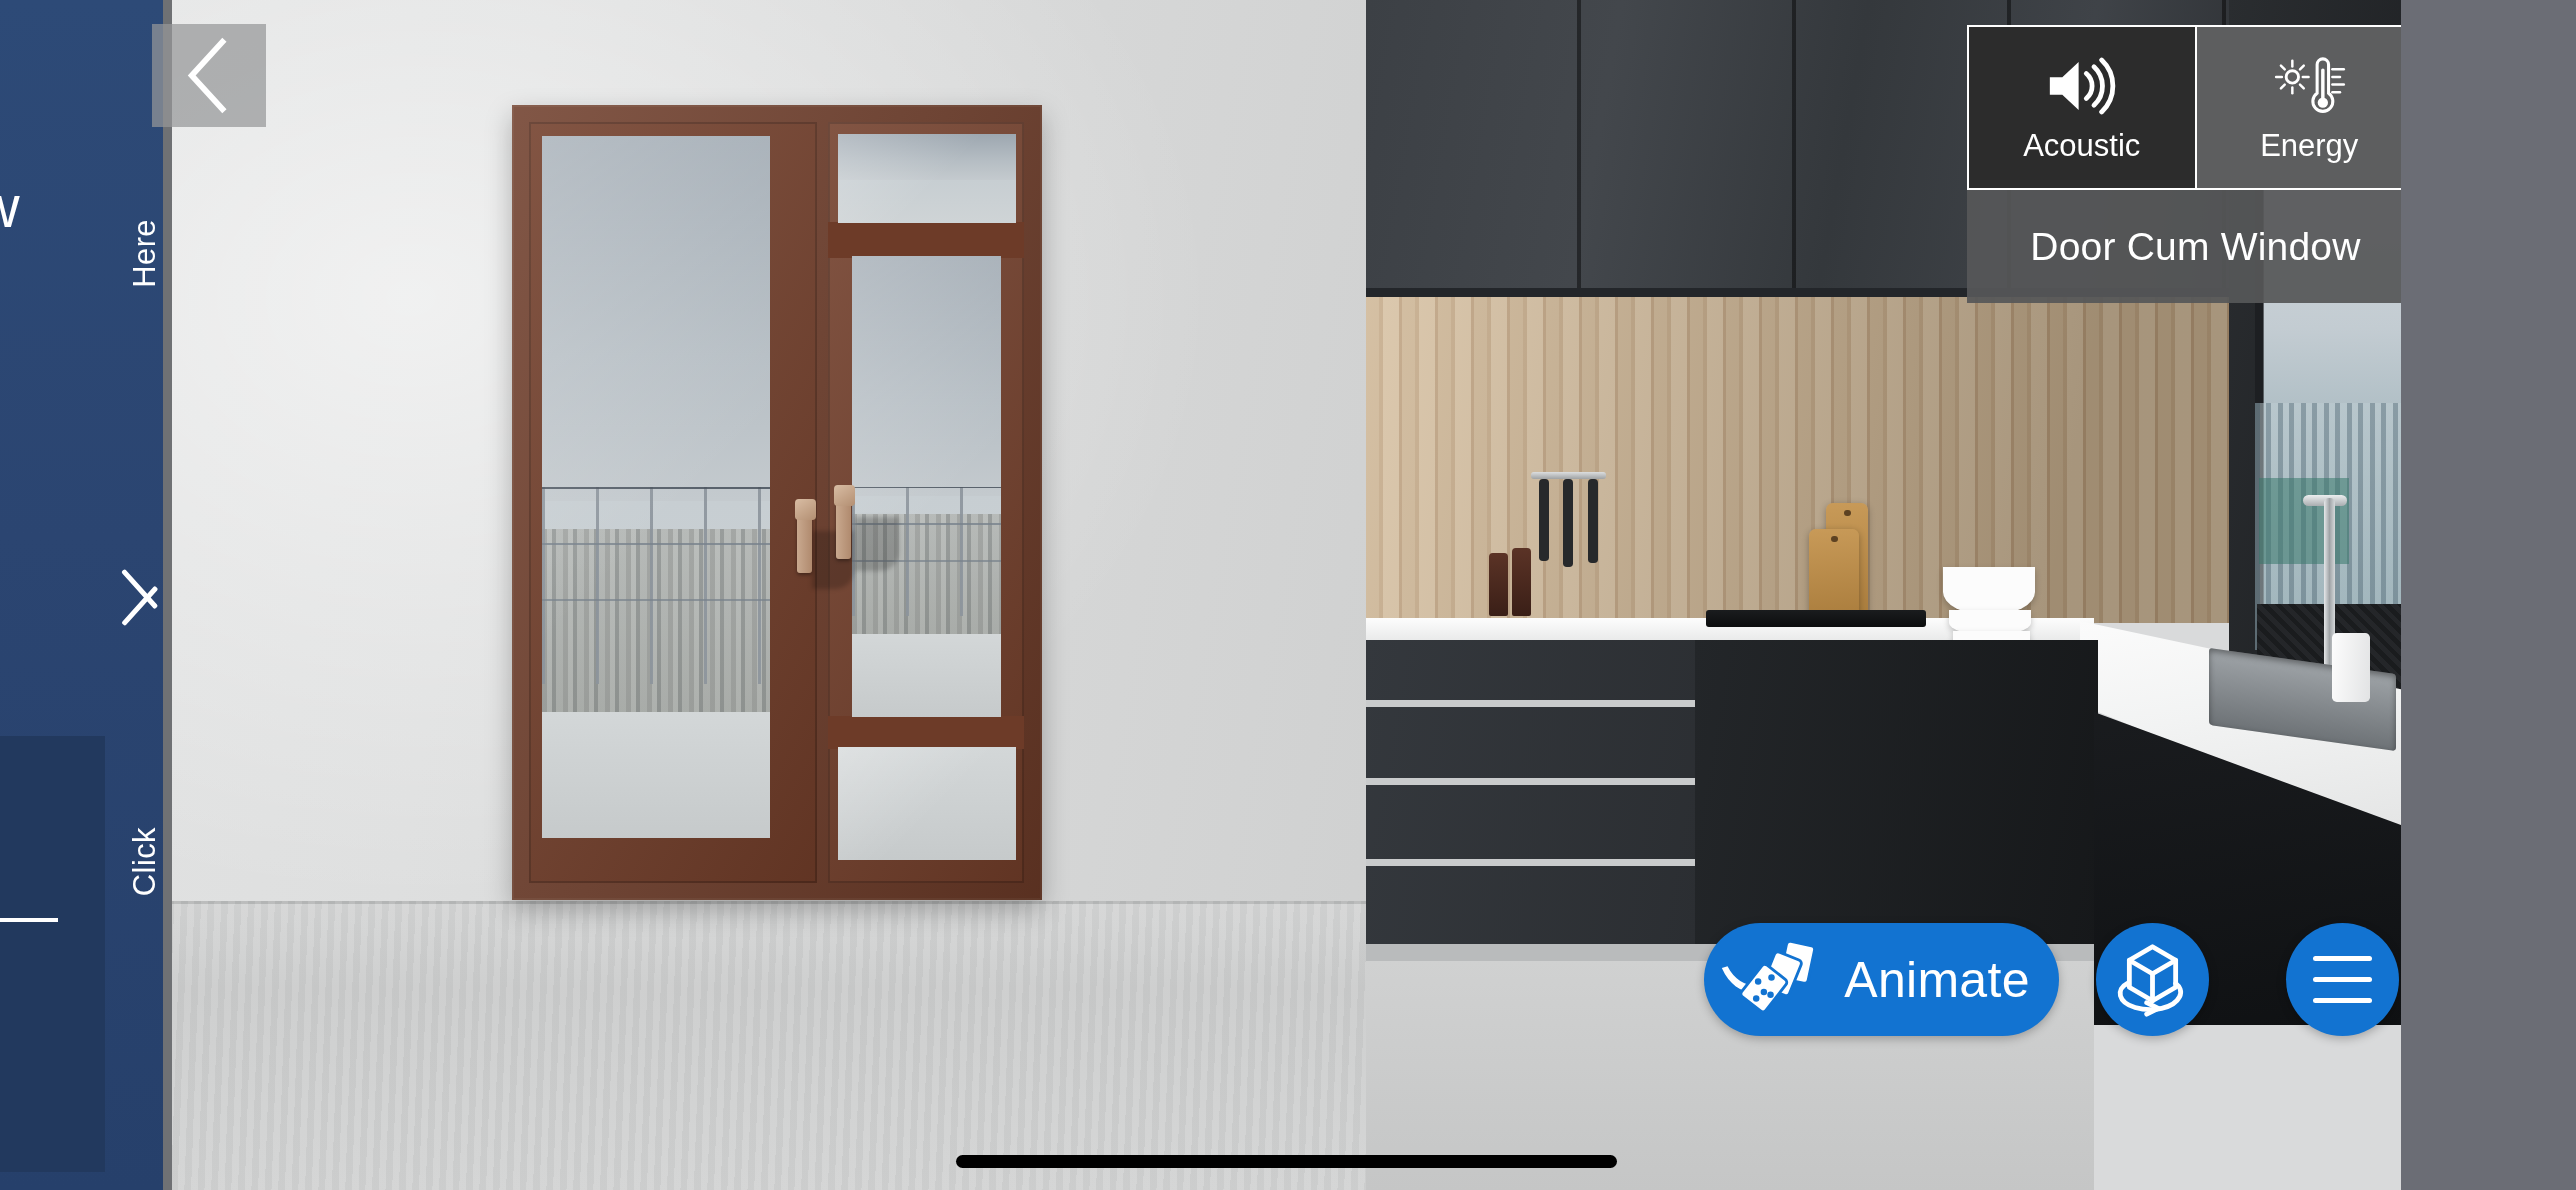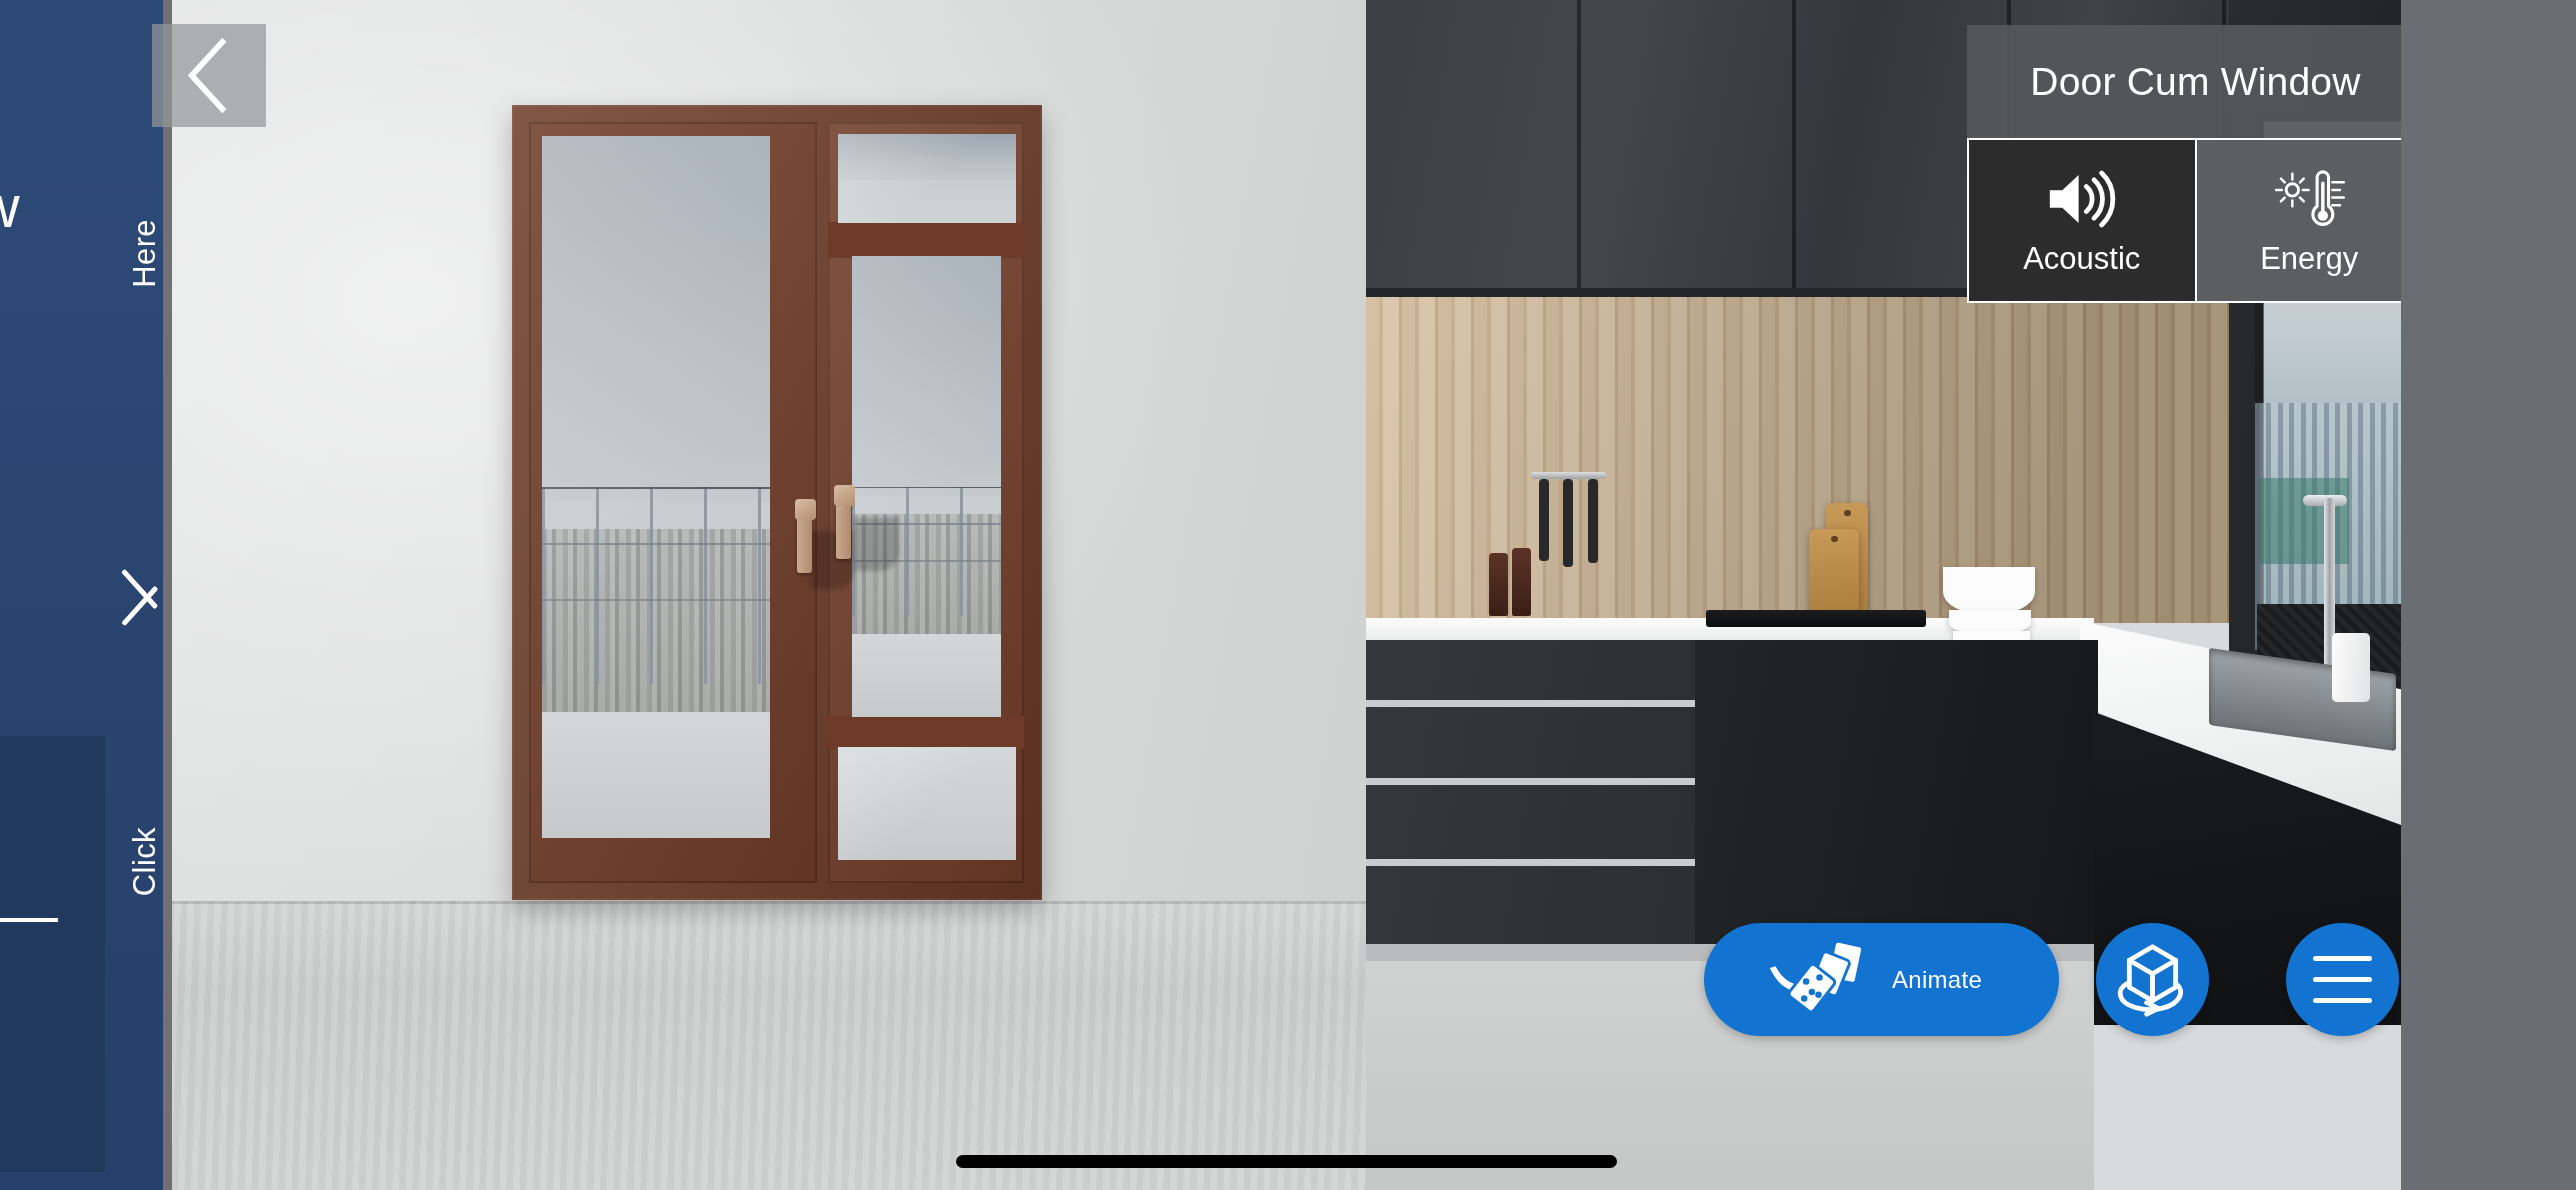--- a/index.html
+++ b/index.html
@@ -172,21 +172,21 @@
       justify-content:flex-start;cursor:pointer;box-sizing:border-box;}
   .tile.dark{background:#2c2c2c;border:2.9px solid #fff;}
   .tile.grey{background:#5d5e5f;border:2.9px solid #fff;border-left:none;}
   .tile .ticon{height:88px;display:flex;align-items:center;justify-content:center;padding-top:15.3px;}
   .tile .tlabel{color:#fff;font-size:31px;font-weight:400;line-height:1;}
 
   
   .fab{position:absolute;background:#1273d1;border-radius:957px;cursor:pointer;
       display:flex;align-items:center;justify-content:center;box-shadow:0 2.9px 9.6px rgba(0,0,0,.25);}
   #animate-btn{left:1704px;top:923px;width:340px;height:113px;gap:19px;padding-right:15.3px;}
-  #animate-btn .alabel{color:#fff;font-size:24px;font-weight:400;letter-spacing:0.3px;}
+  #animate-btn .alabel{color:#fff;font-size:50px;font-weight:400;letter-spacing:0.3px;}
   #rotate-btn{left:2096px;top:923px;width:113px;height:113px;}
   #menu-btn{left:2286px;top:923px;width:113px;height:113px;flex-direction:column;gap:15.3px;}
   #menu-btn .bar{width:59px;height:5.8px;background:#fff;border-radius:2.9px;}
 
   
   #home-indicator{position:absolute;left:956px;top:1155px;width:661px;height:12.5px;
       border-radius:6.7px;background:#000;}
 
   
   #gutter{position:absolute;left:2401px;top:0;width:175px;height:1190px;background:#6b6d75;}
@@ -324,23 +324,20 @@
       <div class="panel-edge"></div>
     </div>
 
     <div id="back-btn">
       <svg width="50" height="79" viewBox="0 0 52 82">
         <polyline points="40,6 8,41 40,76" fill="none" stroke="#ffffff" stroke-width="6" stroke-linecap="square" stroke-linejoin="miter"></polyline>
       </svg>
     </div>
 
     <div id="info-panel">
-      <div id="info-title">
-        <span>Door Cum Window</span>
-      </div>
       <div id="info-tiles">
 
         <div class="tile dark">
           <div class="ticon">
             <svg width="71" height="58" viewBox="0 0 74 60">
               <path d="M4 21 h13 L34 5 v50 L17 39 H4 Z" fill="#ffffff"></path>
               <path d="M42 17 a17 17 0 0 1 0 26" fill="none" stroke="#fff" stroke-width="5" stroke-linecap="round"></path>
               <path d="M50 10 a27 27 0 0 1 0 40" fill="none" stroke="#fff" stroke-width="5" stroke-linecap="round"></path>
               <path d="M58 3 a37 37 0 0 1 0 54" fill="none" stroke="#fff" stroke-width="5" stroke-linecap="round"></path>
             </svg>
@@ -371,20 +368,23 @@
                 <line x1="64" y1="14" x2="76" y2="14"></line>
                 <line x1="64" y1="22" x2="72" y2="22"></line>
                 <line x1="64" y1="30" x2="76" y2="30"></line>
                 <line x1="64" y1="38" x2="72" y2="38"></line>
               </g>
             </svg>
           </div>
           <div class="tlabel">Energy</div>
         </div>
 
+      </div>
+      <div id="info-title">
+        <span>Door Cum Window</span>
       </div>
     </div>
 
     <div class="fab" id="animate-btn">
       <svg width="107" height="81" viewBox="0 0 112 84">
 
         <path d="M4 30 C14 52 30 58 46 54 L40 64 L62 50 L38 40 L44 48 C32 50 18 44 10 28 Z" fill="#fff"></path>
 
         <g fill="#fff" stroke="#1273d1" stroke-width="3">
           <rect x="68" y="4" width="30" height="40" rx="4" transform="rotate(12 83 24)"></rect>

